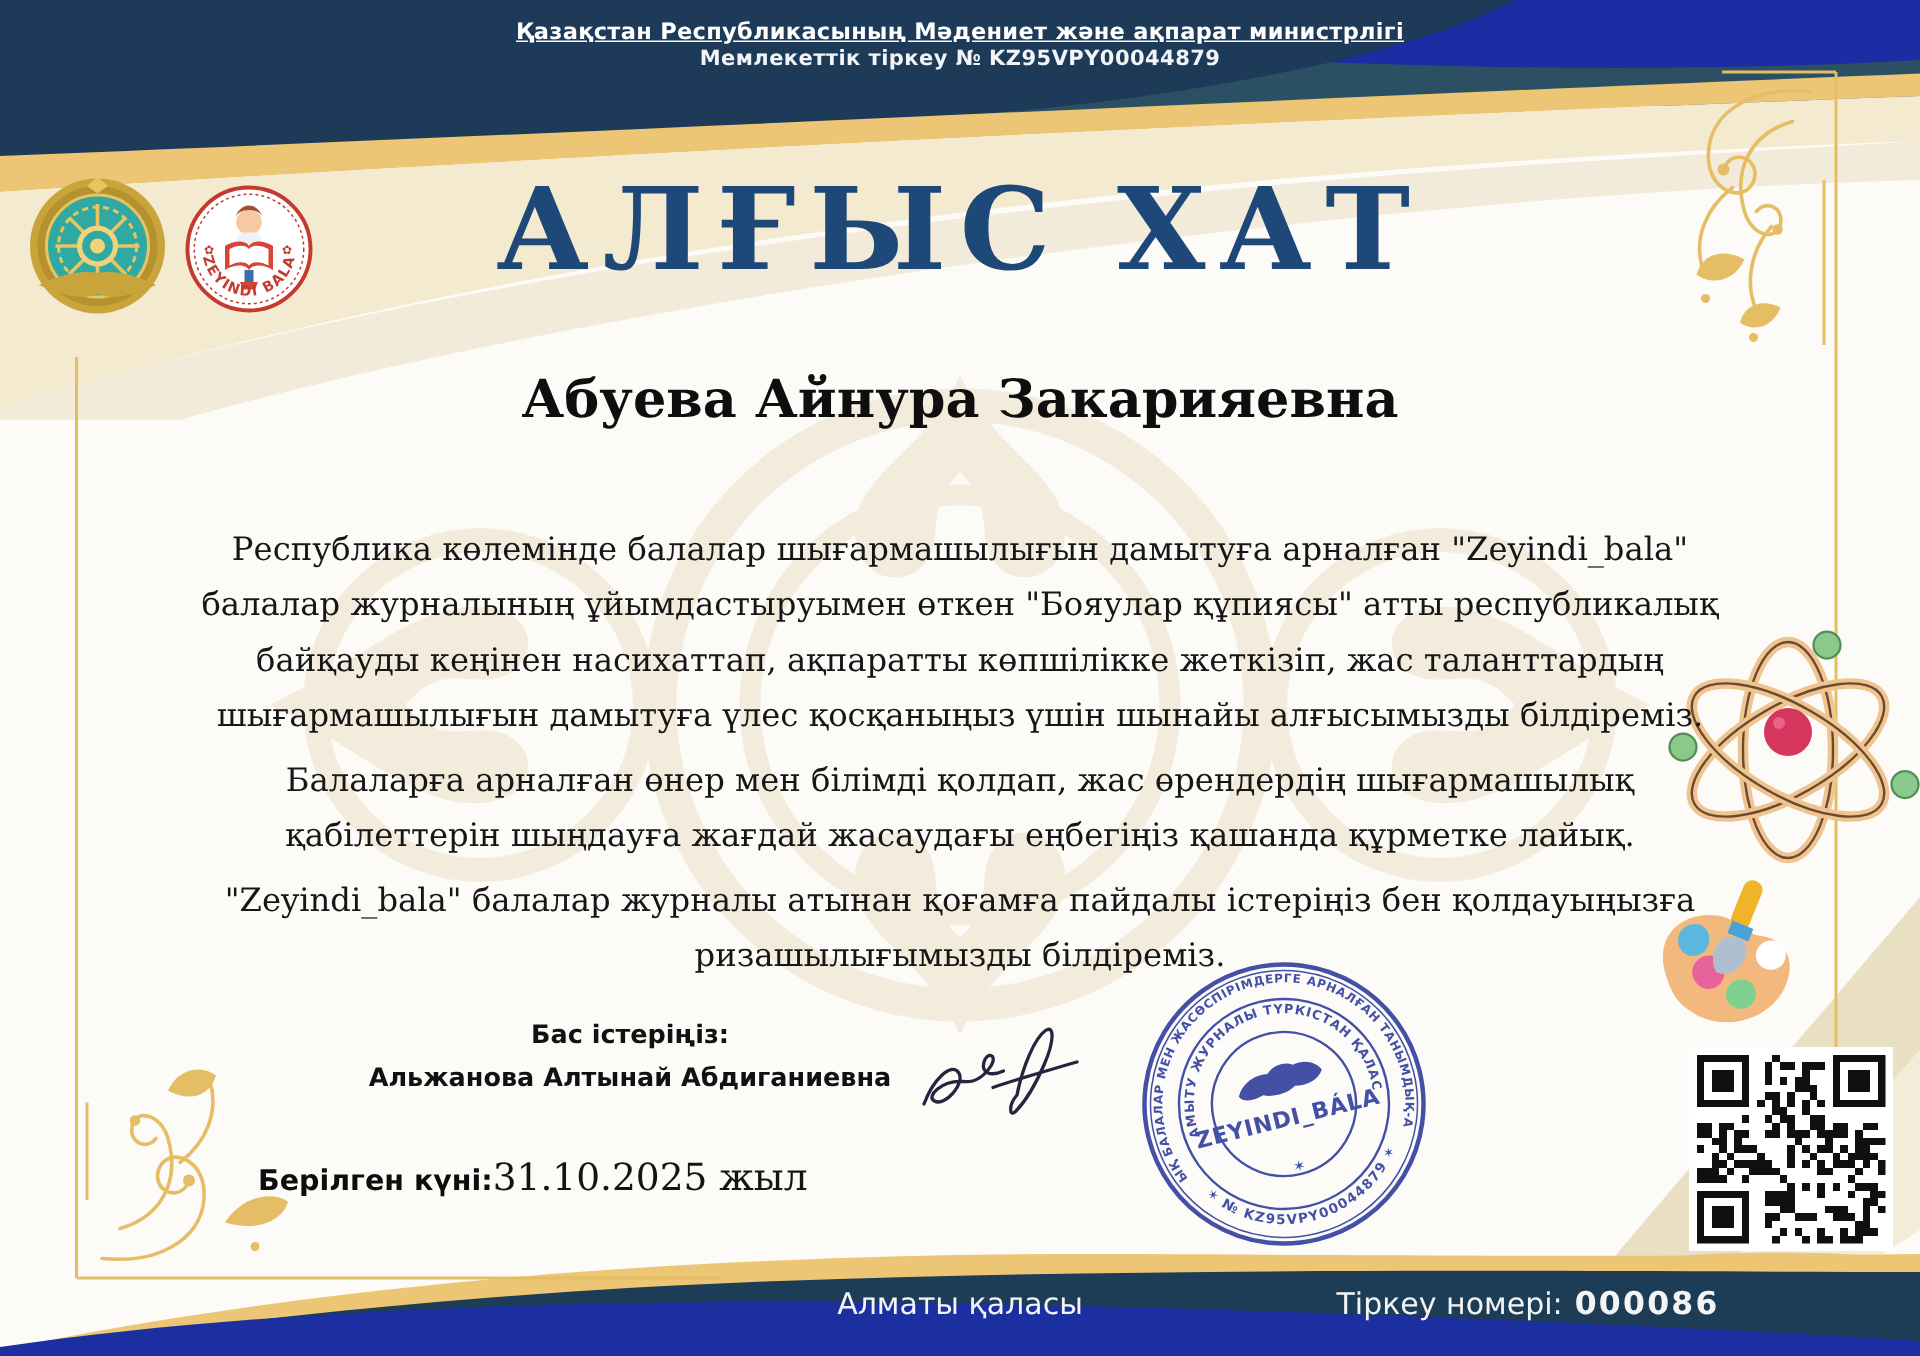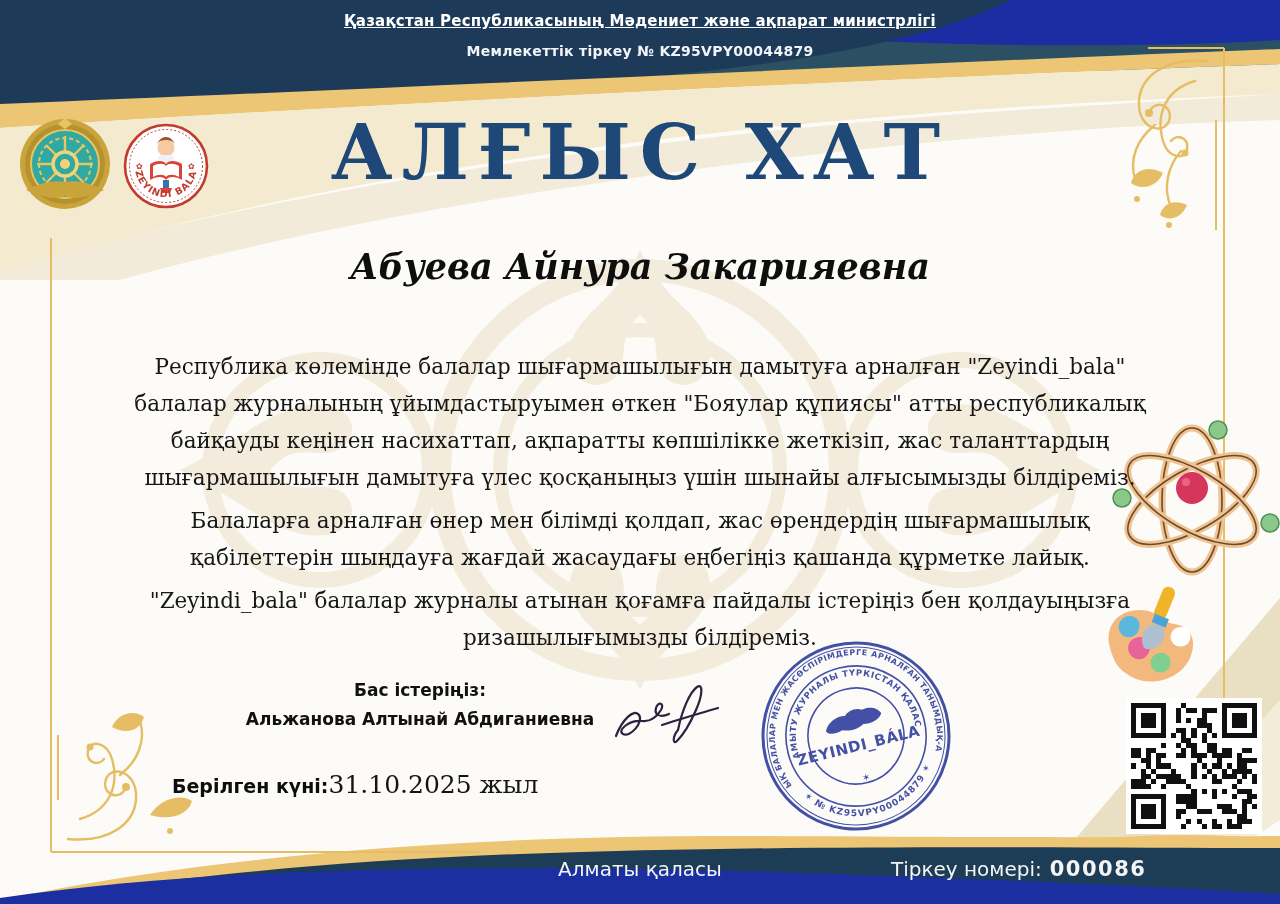--- a/index.html
+++ b/index.html
@@ -5,26 +5,26 @@
   html,body{margin:0;padding:0;background:#888;}
   #cert{
     position:relative;width:1280px;height:904px;overflow:hidden;
     background:#fcfbf7;font-family:"DejaVu Sans",sans-serif;
   }
   #cert svg{display:block;}
   .abs{position:absolute;}
   
   .hdr-text{position:absolute;top:12px;left:0;width:100%;text-align:center;z-index:6;color:#fff;}
   .hdr-line1{font-size:15px;font-weight:bold;text-decoration:underline;letter-spacing:.2px;}
-  .hdr-line2{font-size:14px;font-weight:bold;margin-top:13px;letter-spacing:.3px;color:#f2f4f8;}
+  .hdr-line2{font-size:14px;font-weight:bold;margin-top:1px;letter-spacing:.3px;color:#f2f4f8;}
   
   .title{position:absolute;top:108px;left:0;width:100%;text-align:center;z-index:5;
     font-family:"DejaVu Serif",serif;font-weight:bold;font-size:76px;letter-spacing:9px;color:#1e4878;}
   .recipient{position:absolute;top:246px;left:0;width:100%;text-align:center;z-index:5;
-    font-family:"DejaVu Serif",serif;font-weight:bold;font-style:italic;font-size:35px;color:#0e0e0e;}
+    font-family:"DejaVu Serif",serif;font-weight:bold;font-size:35px;color:#0e0e0e;}
   
   .bodytext{position:absolute;top:342px;left:125px;width:1030px;z-index:5;text-align:center;
     font-family:"DejaVu Serif",serif;font-size:21.5px;line-height:37px;color:#161616;}
   .bodytext p{margin:6px;}
   
   .editor{position:absolute;top:680px;left:150px;width:540px;text-align:center;z-index:5;color:#111;}
   .editor-role{font-size:17px;font-weight:bold;}
   .editor-name{font-size:17px;font-weight:bold;margin-top:9px;}
   
   .daterow{position:absolute;top:770px;left:172px;z-index:5;display:flex;align-items:baseline;}

